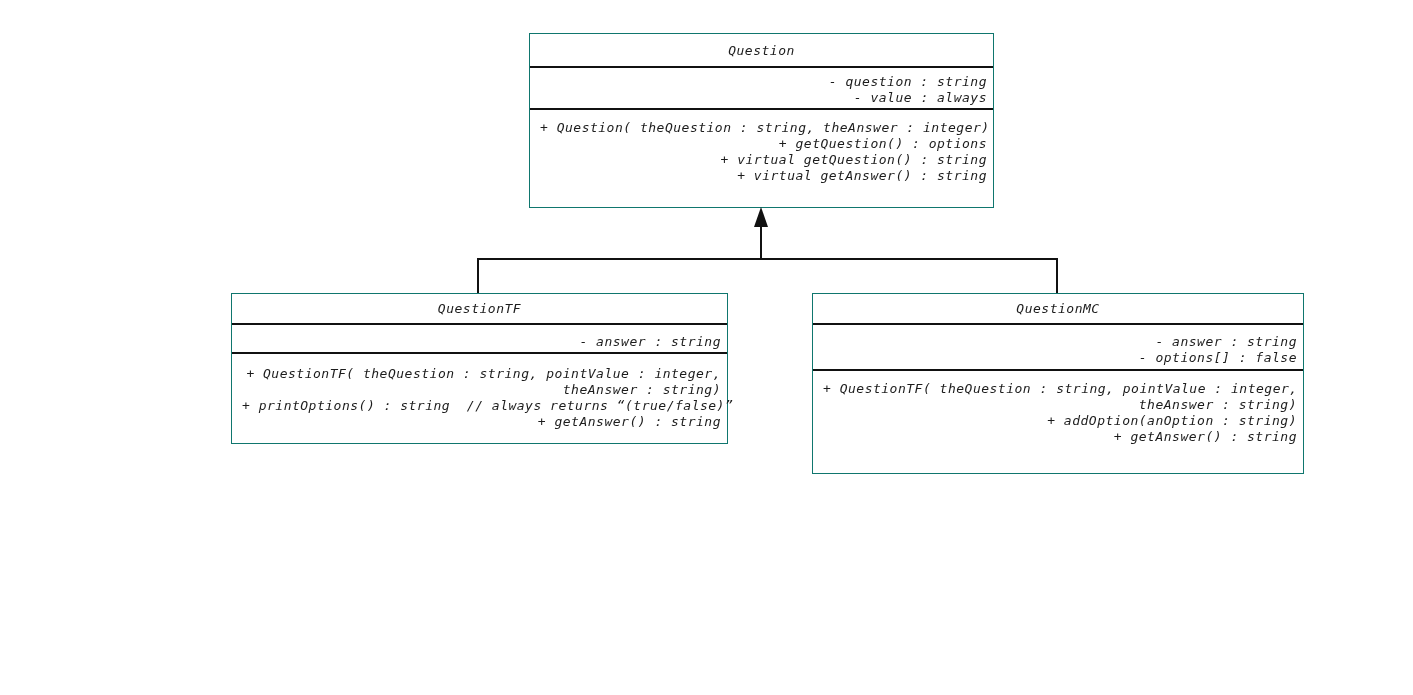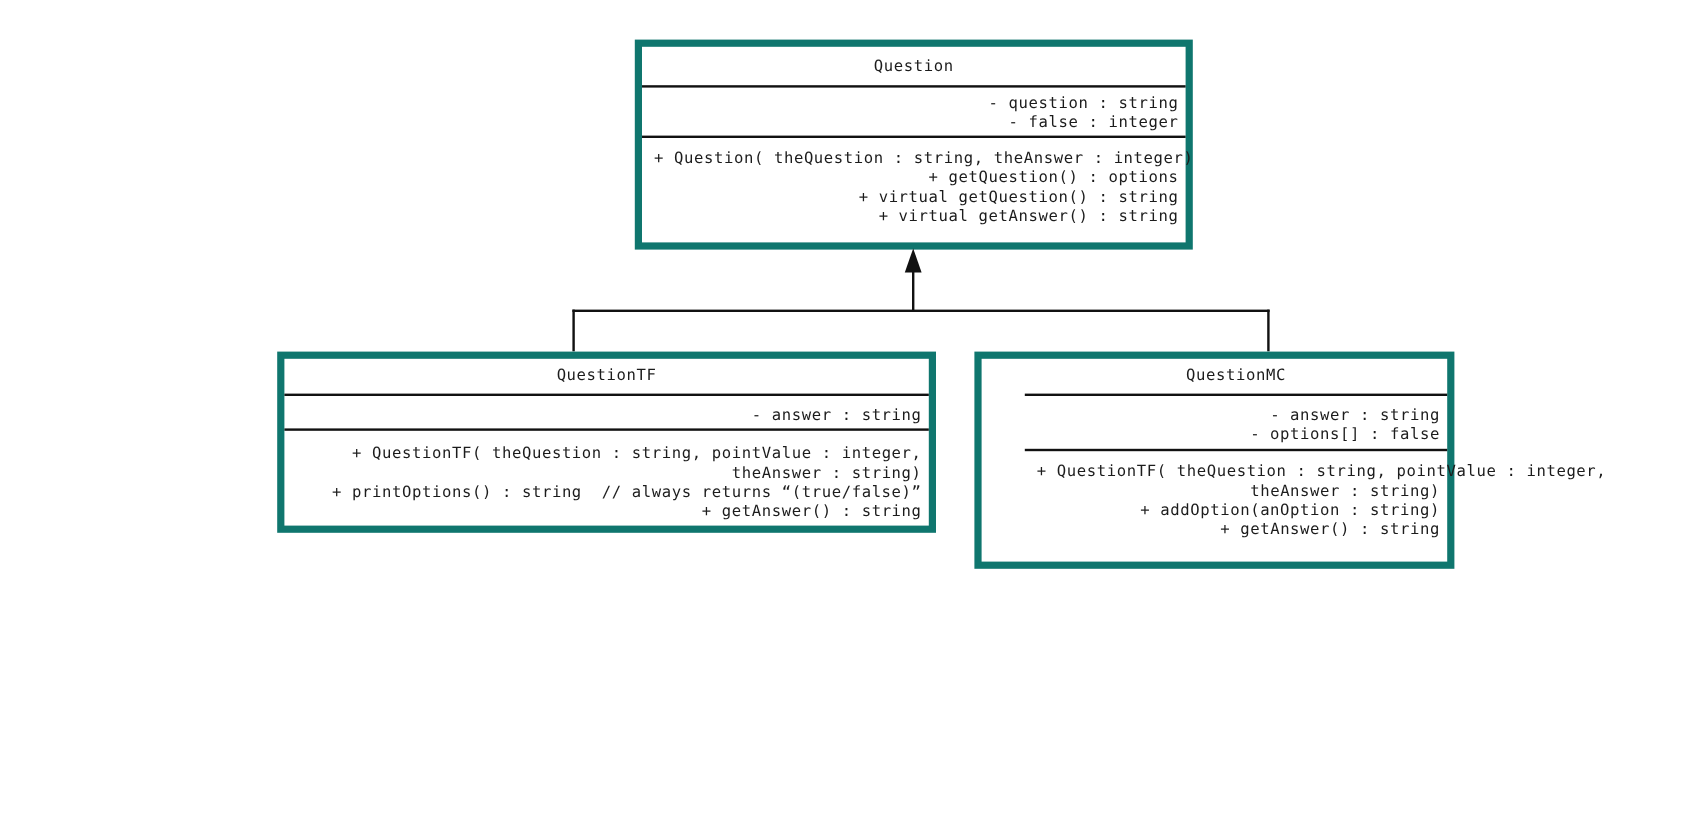--- a/index.html
+++ b/index.html
@@ -13,21 +13,22 @@
     height: 695px;
     background: #ffffff;
     overflow: hidden;
     font-family: "DejaVu Sans Mono", "Liberation Mono", monospace;
     color: #1c1c1c;
   }
   .uml-box {
     position: absolute;
     box-sizing: border-box;
     background: #ffffff;
-    border: 6px solid #0f766e;
+    border: 1px solid #0f766e;
+    font-style: italic;
   }
   .uml-title {
     box-sizing: border-box;
     display: flex;
     align-items: center;
     justify-content: center;
     border-bottom: 2px solid #111111;
     font-size: 13px;
     letter-spacing: 0.5px;
   }
@@ -43,26 +44,26 @@
     font-size: 13px;
     line-height: 16px;
     letter-spacing: 0.5px;
   }
   
   #box-question { left: 529px; top: 33px;  width: 465px; height: 175px; }
   #box-question .uml-title { height: 34px; }
   #box-question .uml-attrs { height: 42px; padding: 6px 6px 0 10px; }
   #box-question .uml-methods { padding: 10px 6px 0 10px; }
   
-  #box-questiontf { left: 231px; top: 293px; width: 549px; height: 151px; }
+  #box-questiontf { left: 231px; top: 293px; width: 497px; height: 151px; }
   #box-questiontf .uml-title { height: 31px; }
   #box-questiontf .uml-attrs { height: 29px; padding: 9px 6px 0 10px; }
   #box-questiontf .uml-methods { padding: 12px 6px 0 10px; }
   
-  #box-questionmc { left: 812px; top: 293px; width: 400px; height: 181px; padding-left: 36px; }
+  #box-questionmc { left: 812px; top: 293px; width: 492px; height: 181px; }
   #box-questionmc .uml-title { height: 31px; }
   #box-questionmc .uml-attrs { height: 46px; padding: 9px 6px 0 10px; }
   #box-questionmc .uml-methods { padding: 10px 6px 0 10px; }
   
   .edge {
     position: absolute;
     background: #111111;
   }
   #edge-arrow-stem   { left: 760px;  top: 226px; width: 2px;   height: 33px; }
   #edge-horizontal   { left: 477px;  top: 258px; width: 581px; height: 2px; }
@@ -81,21 +82,21 @@
 </style>
 </head>
 <body>
 
 <div id="canvas">
 
   <div class="uml-box" id="box-question">
     <div class="uml-title">Question</div>
     <div class="uml-compartment uml-attrs">
       <div class="uml-line">- question : string</div>
-      <div class="uml-line">- false : integer</div>
+      <div class="uml-line">- value : always</div>
     </div>
     <div class="uml-compartment uml-methods">
       <div class="uml-line">+ Question( theQuestion : string, theAnswer : integer)</div>
       <div class="uml-line">+ getQuestion() : options</div>
       <div class="uml-line">+ virtual getQuestion() : string</div>
       <div class="uml-line">+ virtual getAnswer() : string</div>
     </div>
   </div>
 
   <div id="edge-arrowhead"></div>

